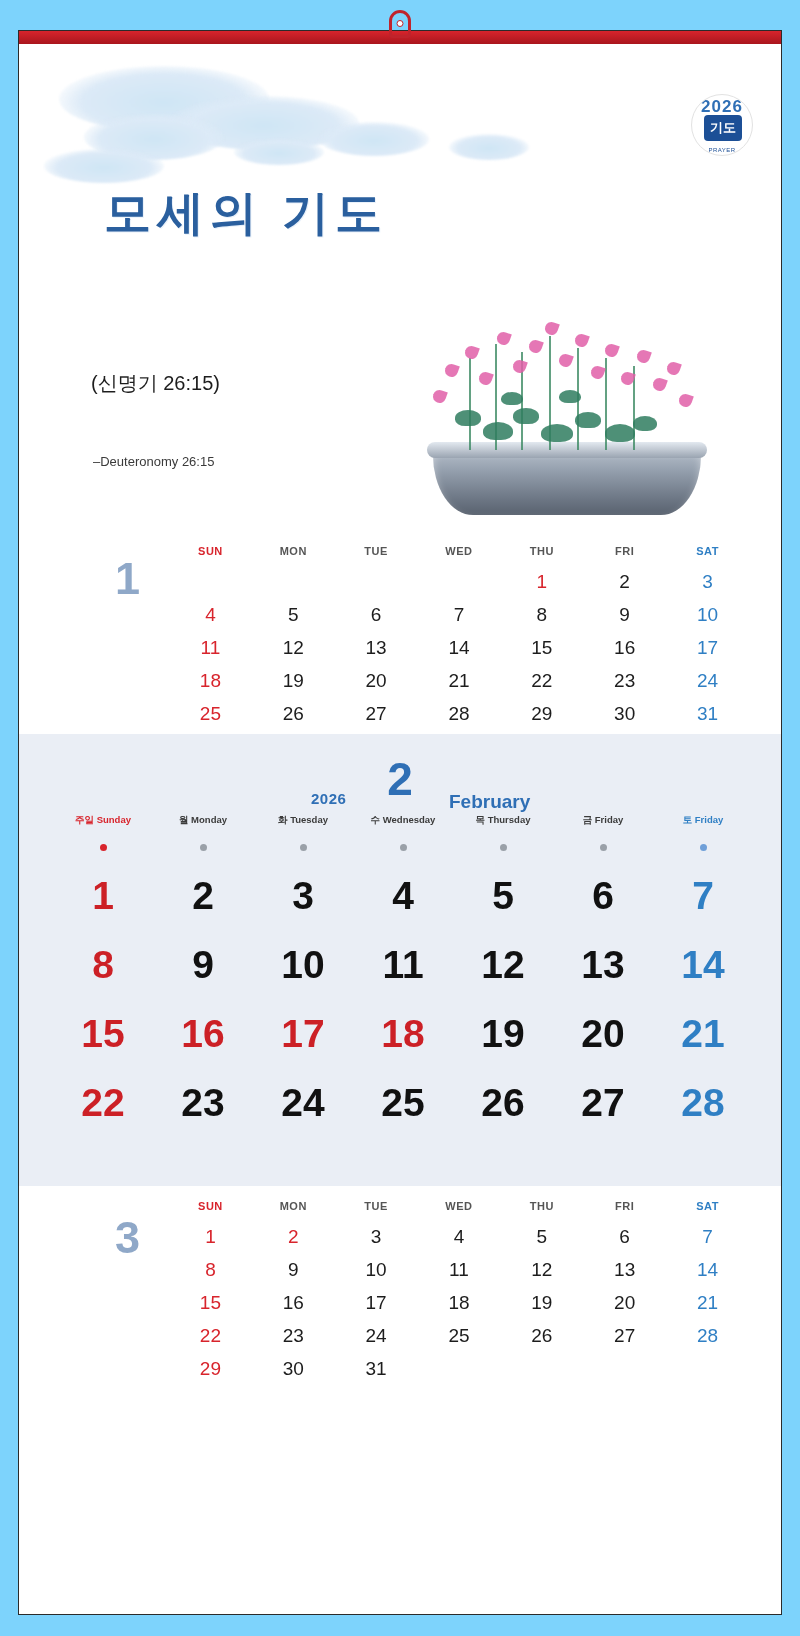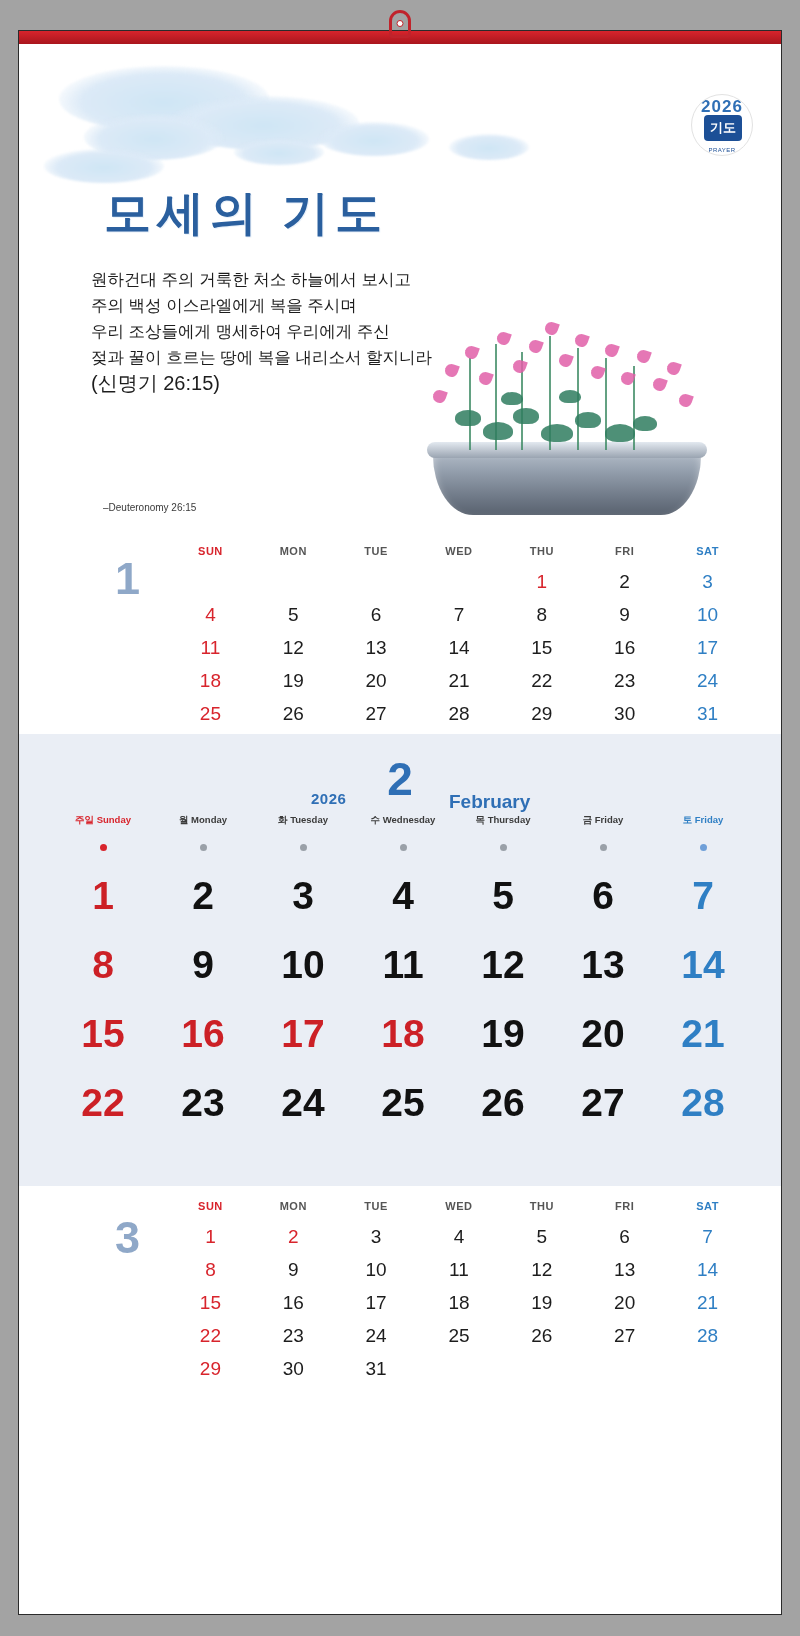--- a/index.html
+++ b/index.html
@@ -4,21 +4,21 @@
 <style>
   * { box-sizing: border-box; margin: 0; padding: 0; }
   html, body {
     width: 800px; height: 1636px;
     font-family: "Liberation Sans", sans-serif;
     background: #ffffff;
   }
   .page {
     position: relative;
     width: 800px; height: 1636px;
-    background: #a3a3a3;
+    background: #7dd3fc;
     overflow: hidden;
   }
 
   
   .hanger {
     position: absolute;
     left: 50%; top: 10px;
     transform: translateX(-50%);
     width: 22px; height: 28px;
     border: 3px solid #c0232b;
@@ -127,24 +127,23 @@
     position: absolute;
     left: 74px; top: 352px;
     width: 270px;
     font-size: 8.4px;
     line-height: 11.5px;
     color: #3a3a3a;
     text-align: justify;
   }
   .verse-en-ref {
     position: absolute;
-    left: 84px; top: 410px;
-    font-size: 10px;
+    left: 74px; top: 410px;
+    font-size: 13px;
     color: #3a3a3a;
-    margin-top: 48px;
   }
 
   
   .flora { position: absolute; left: 390px; top: 262px; width: 350px; height: 230px; }
   .pot {
     position: absolute; left: 24px; top: 141px;
     width: 268px; height: 68px;
     border-radius: 6px 6px 40px 40px / 6px 6px 60px 60px;
     background: linear-gradient(#b9c3cf 0%, #8f9aa8 40%, #6e7886 75%, #59626f 100%);
     box-shadow: inset 0 5px 8px rgba(255,255,255,.45);
@@ -311,24 +310,20 @@
       <div class="cloud c7"></div>
 
       <div class="badge">
         <div class="yr">2026</div>
         <div class="inner">기도</div>
         <div class="sub">PRAYER</div>
       </div>
 
       <div class="title">모세의 기도</div>
 
-      <div class="verse-ko" style="white-space:pre-line;">원하건대 주의 거룩한 처소 하늘에서 보시고
-주의 백성 이스라엘에게 복을 주시며
-우리 조상들에게 맹세하여 우리에게 주신
-젖과 꿀이 흐르는 땅에 복을 내리소서 할지니라</div>
       <div class="verse-ref">(신명기 26:15)</div>
       <div class="verse-en-ref">–Deuteronomy 26:15</div>
 
       <div class="flora">
         <div class="pot"></div>
         <div class="pot-rim"></div>
 
         <div class="stem" style="left:60px;  top:52px;  height:92px;"></div>
         <div class="stem" style="left:86px;  top:38px;  height:106px;"></div>
         <div class="stem" style="left:112px; top:46px;  height:98px;"></div>

